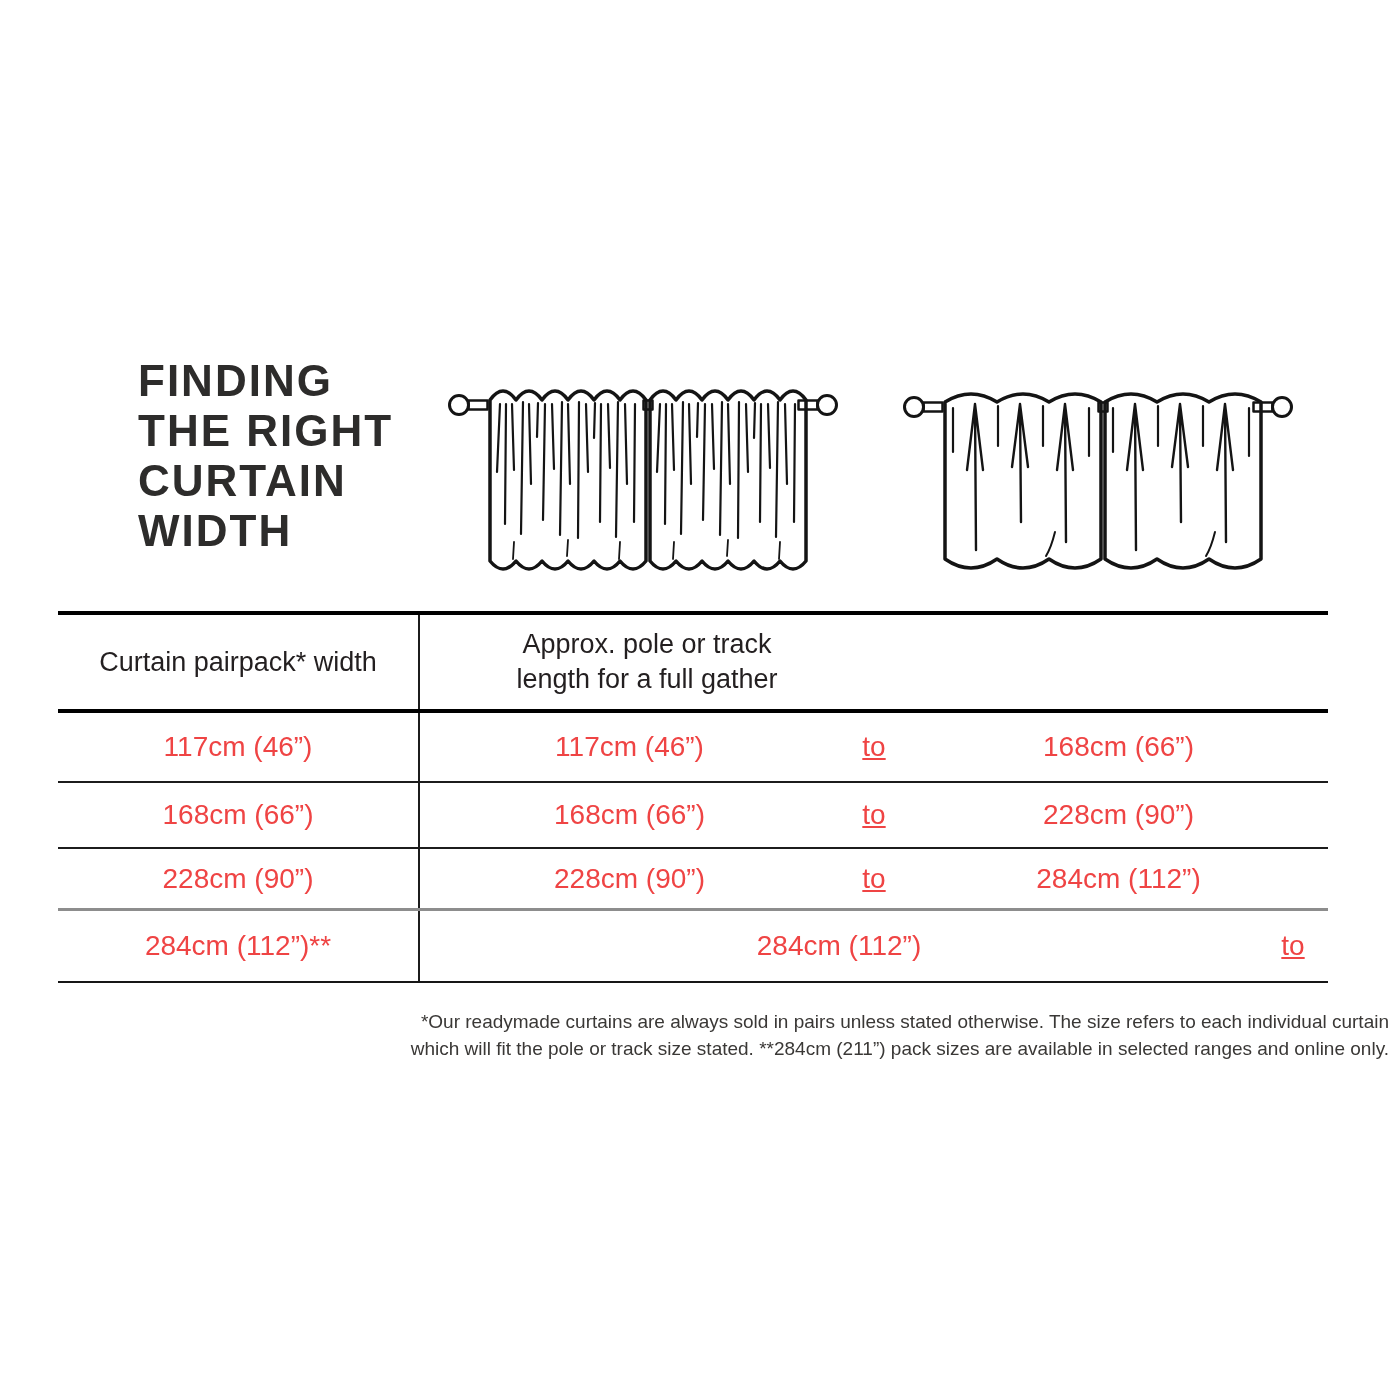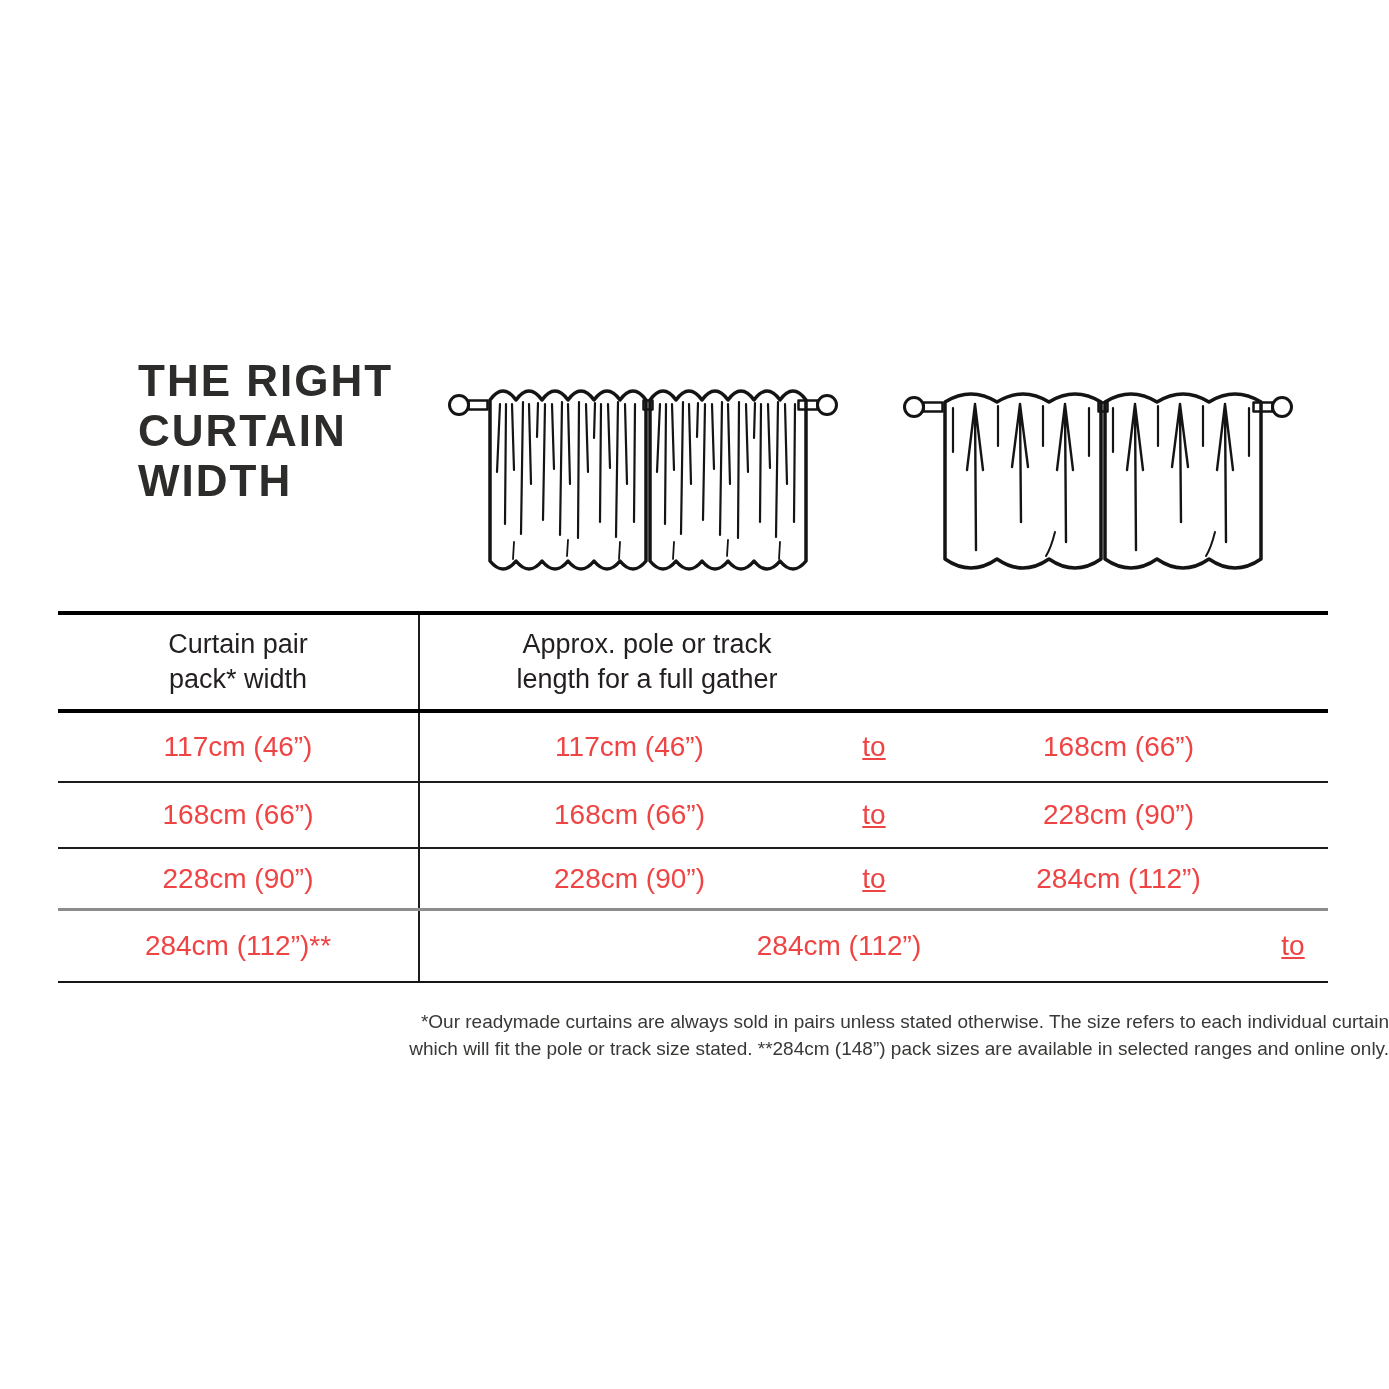--- a/index.html
+++ b/index.html
@@ -44,21 +44,21 @@
   .h-head { height: 94px; border-bottom: 4px solid #000000; }
   .h-r0 { height: 68px; border-bottom: 2px solid #1c1c1c; }
   .h-r1 { height: 64px; border-bottom: 2px solid #1c1c1c; }
   .h-r2 { height: 59px; border-bottom: 3px solid #8d8d8d; }
   .h-r3 { height: 70px; border-bottom: 2px solid #161616; }
 
   .c1 {
     flex: 0 0 360px;
     border-right: 2px solid #1c1c1c;
     display: flex;
-    flex-direction: column;
+    flex-direction: row;
     justify-content: center;
     align-items: center;
   }
   .cR { flex: 1 1 auto; display: flex; align-items: stretch; }
 
   .th { font-size: 27px; line-height: 35px; color: #231f20; }
   .head-half {
     flex: 1 1 0;
     display: flex;
     flex-direction: column;
@@ -86,20 +86,21 @@
     line-height: 27px;
     color: #3a3836;
   }
 </style>
 </head>
 <body>
 
 <div class="canvas">
 
   <h1 class="title">
+    <div>FINDING</div>
     <div>THE RIGHT</div>
     <div>CURTAIN</div>
     <div>WIDTH</div>
   </h1>
 
   <svg class="illus illus-full" width="390" height="215" viewBox="0 0 390 215">
     <g fill="none" stroke="#141414" stroke-linecap="round" stroke-linejoin="round">
       <circle cx="11" cy="33" r="9.5" stroke-width="3"></circle>
       <rect x="20.5" y="28.5" width="19" height="9" stroke-width="2.5"></rect>
       <circle cx="379" cy="33" r="9.5" stroke-width="3"></circle>
@@ -181,16 +182,16 @@
       <div class="cR">
         <div class="td val">284cm (112”)</div>
         <div class="td to-cell">to</div>
       </div>
     </div>
 
   </div>
 
   <div class="footnote">
     <div>*Our readymade curtains are always sold in pairs unless stated otherwise. The size refers to each individual curtain</div>
-    <div>which will fit the pole or track size stated. **284cm (148”) pack sizes are available in selected ranges and online only.</div>
+    <div>which will fit the pole or track size stated. **284cm (211”) pack sizes are available in selected ranges and online only.</div>
   </div>
 
 </div>
 
 </body></html>

